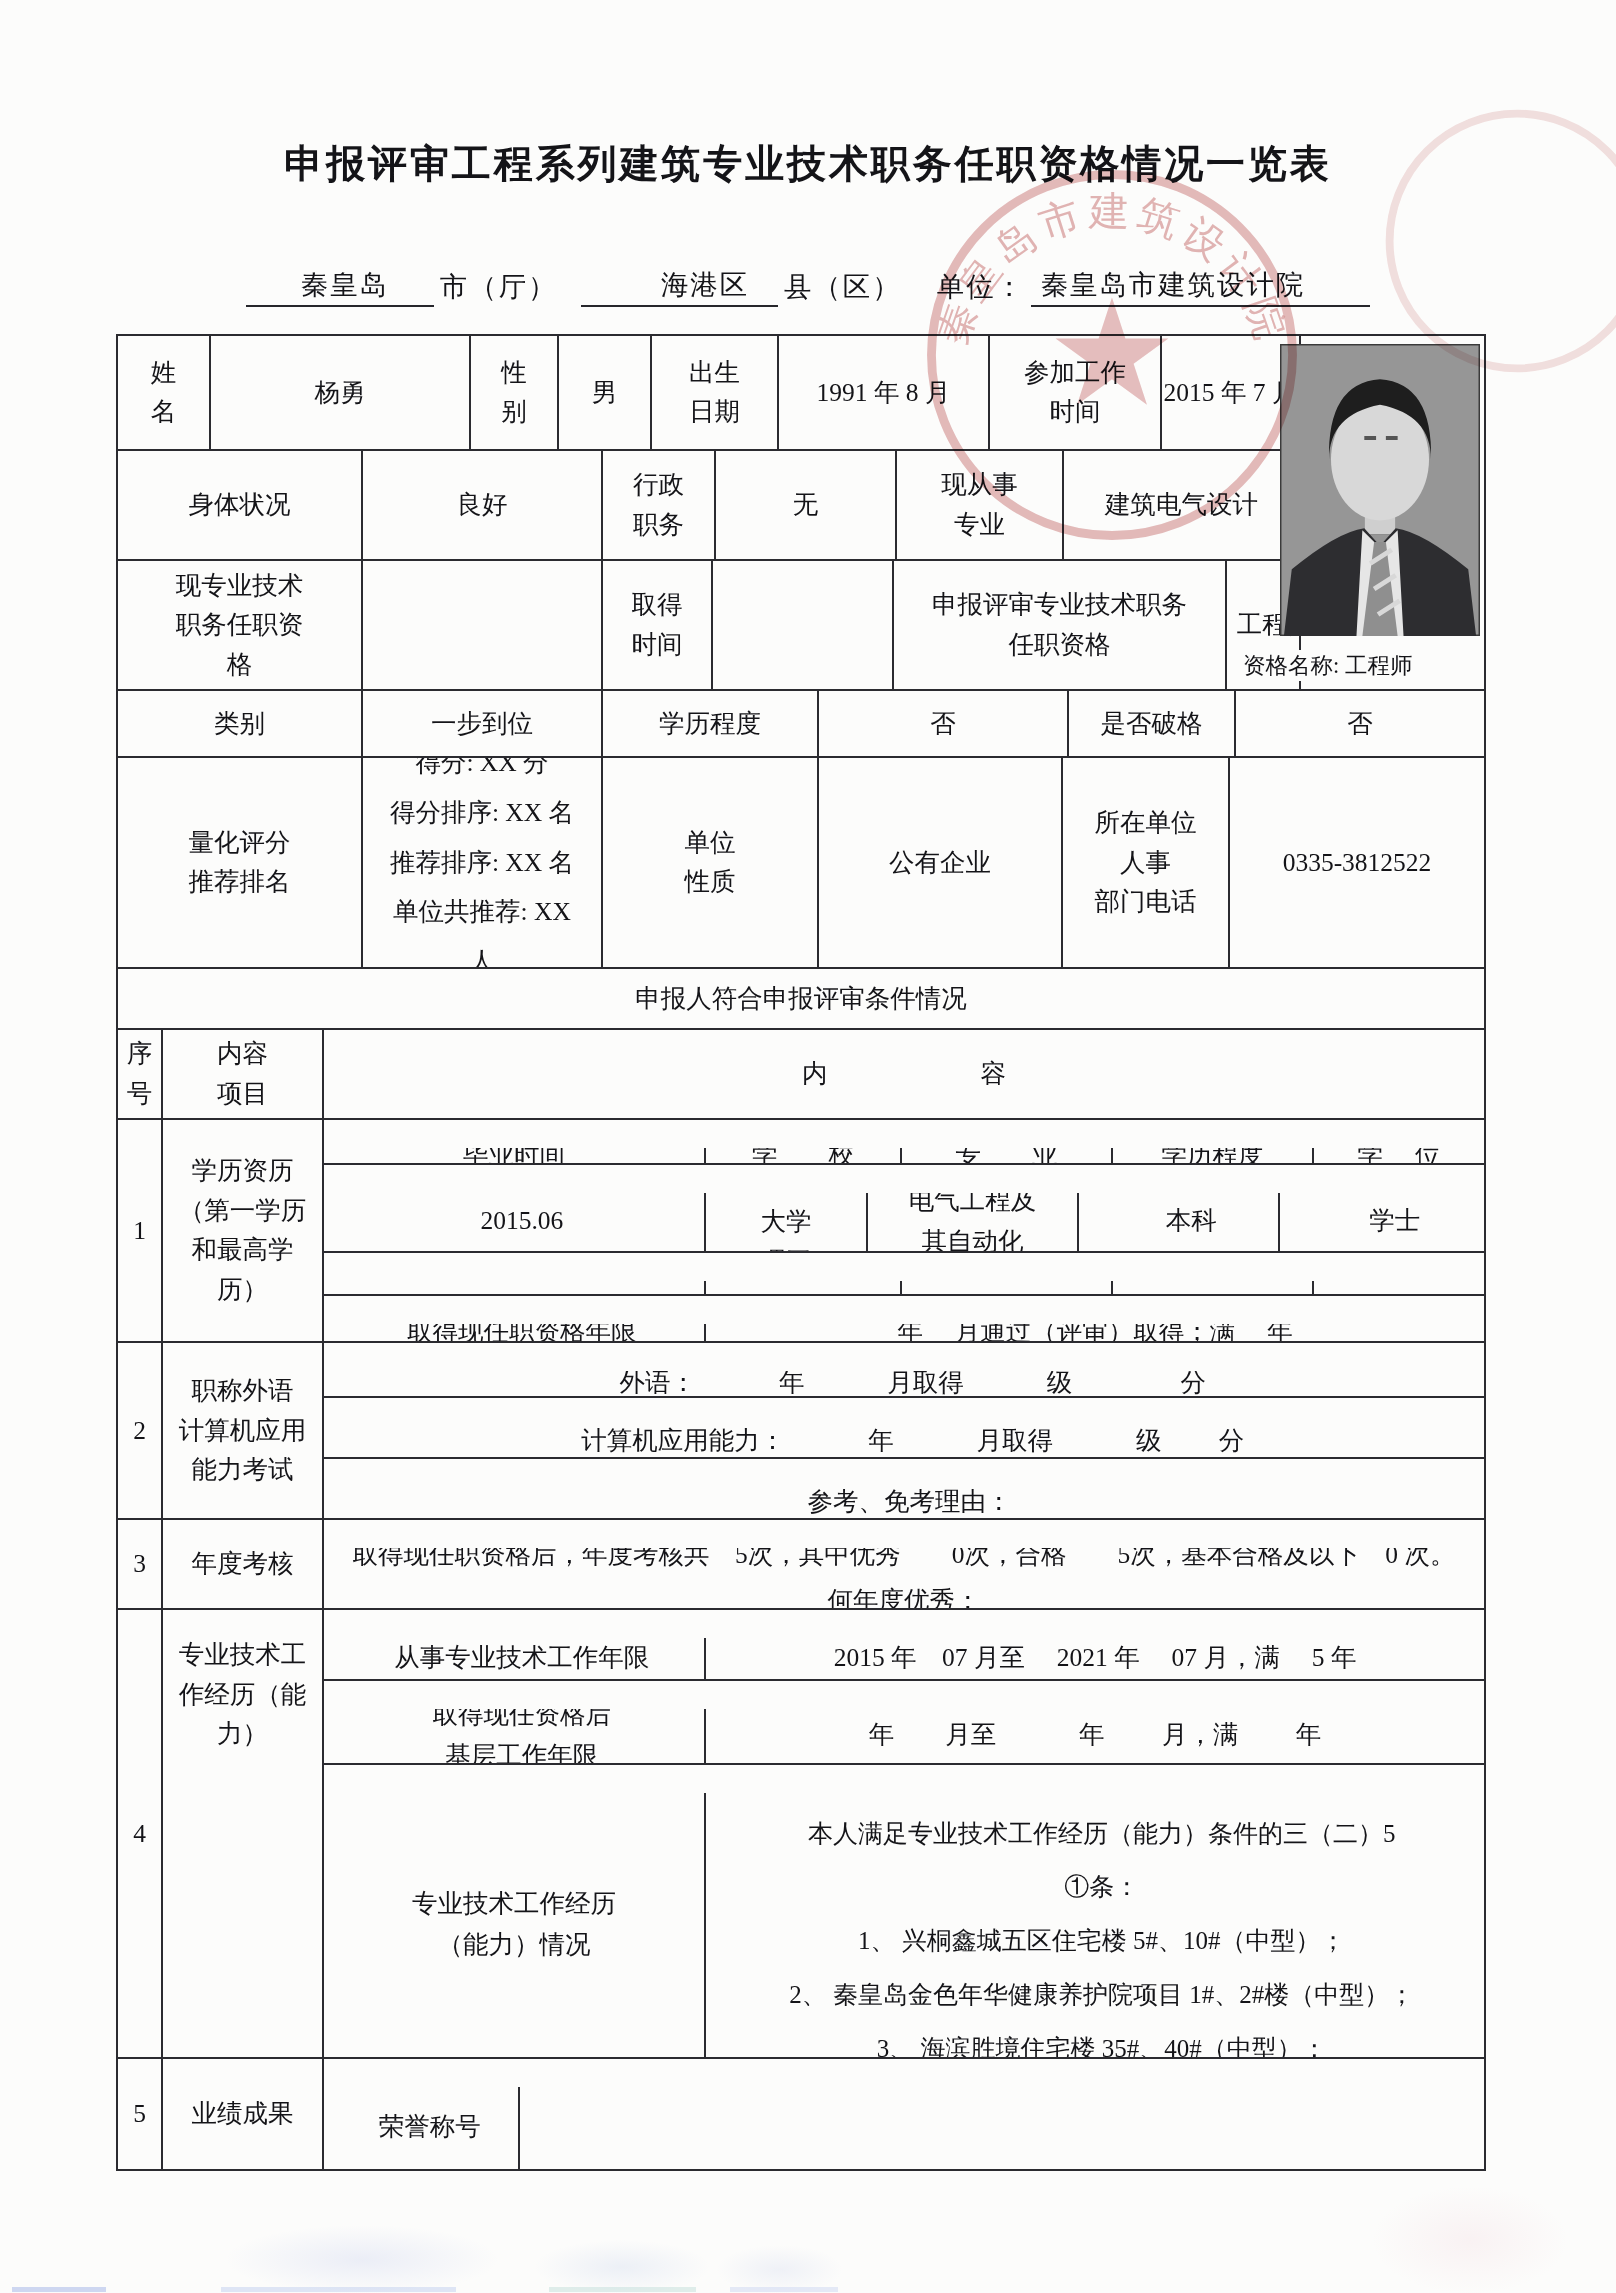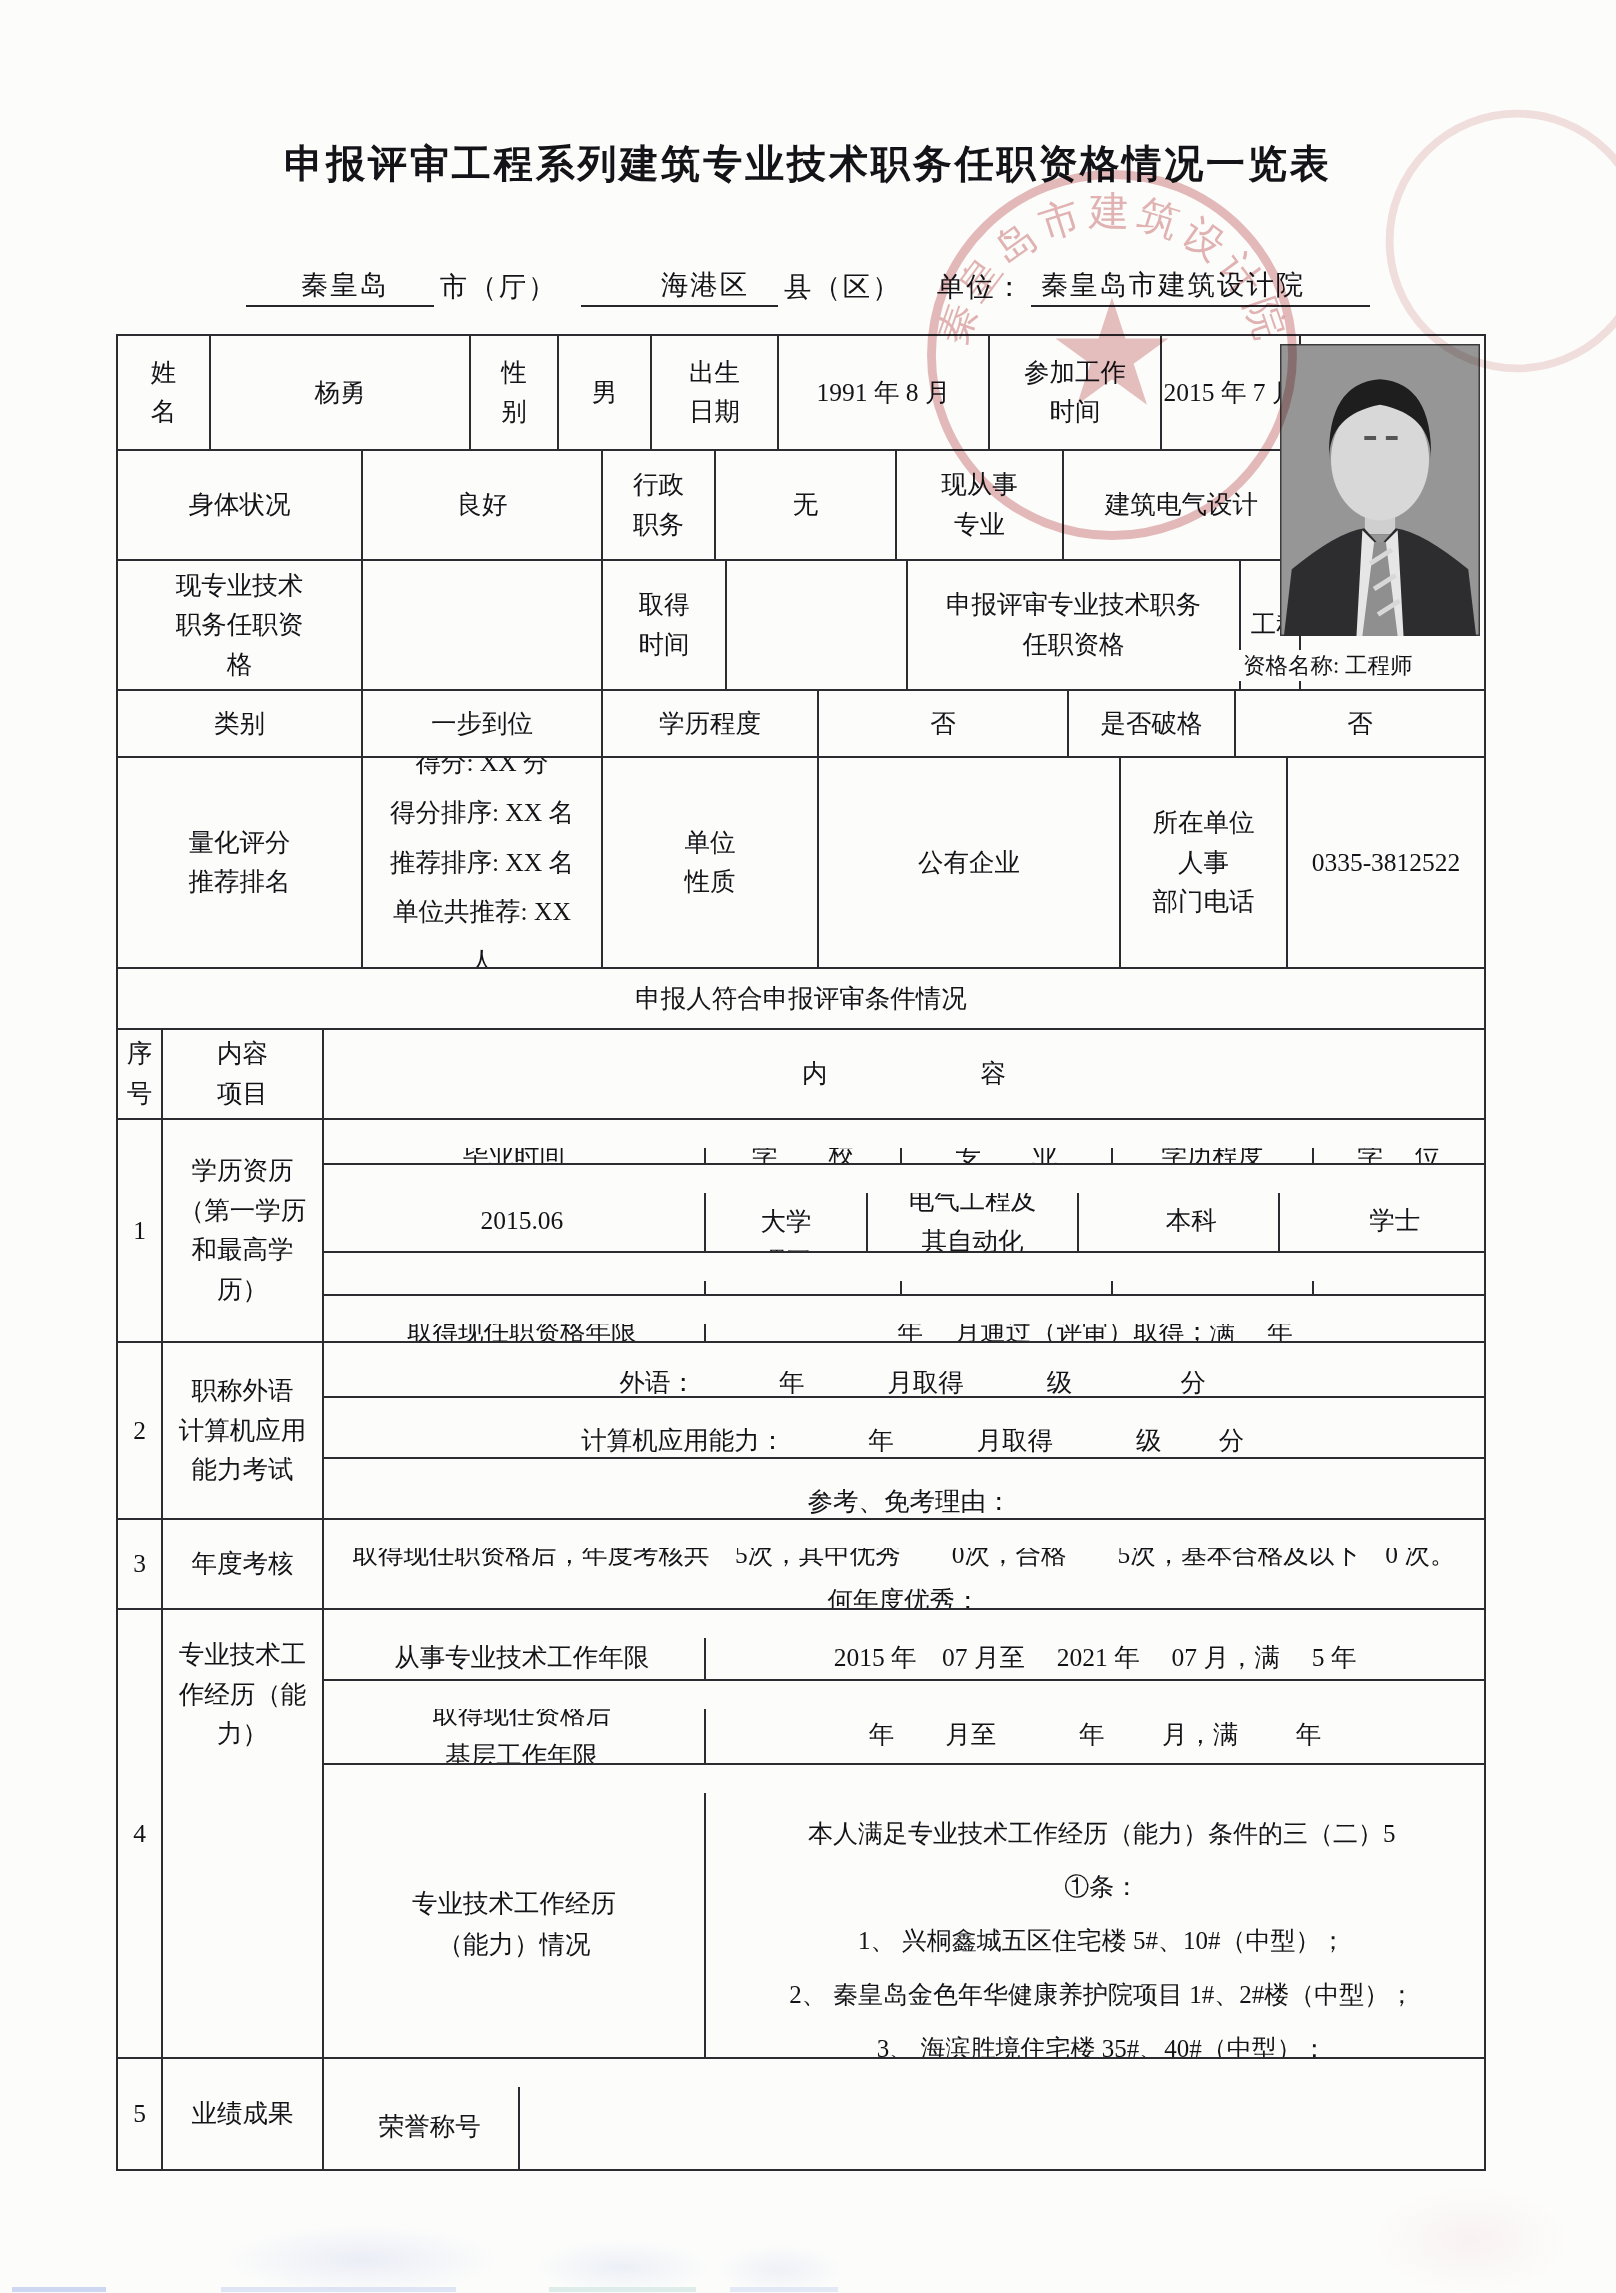--- a/index.html
+++ b/index.html
@@ -146,21 +146,21 @@
           <div class="c" style="width:181px">无</div>
           <div class="c pl" style="width:167px">现从事
 专业</div>
           <div class="c grow">建筑电气设计</div>
         </div>
         <div class="r" style="height:130px">
           <div class="c pl" style="width:245px">现专业技术
 职务任职资
 格</div>
           <div class="c" style="width:240px"></div>
-          <div class="c pl" style="width:124px">取得
+          <div class="c pl" style="width:110px">取得
 时间</div>
           <div class="c" style="width:181px"></div>
           <div class="c pl" style="width:333px">申报评审专业技术职务
 任职资格</div>
           <div class="c grow left" style="padding-left:9.8px;white-space:nowrap">工程师</div>
         </div>
       </div>
       <div class="photocol">
         <svg class="photo" viewBox="0 0 204 298" preserveAspectRatio="none">
           <rect x="0" y="0" width="204" height="298" fill="#969696"></rect>
@@ -191,21 +191,21 @@
     <div class="r" style="height:211px">
       <div class="c pl" style="width:245px">量化评分
 推荐排名</div>
       <div class="c pl rank-cell" style="width:240px">得分: XX 分
 得分排序: XX 名
 推荐排序: XX 名
 单位共推荐: XX
 人</div>
       <div class="c pl" style="width:216px">单位
 性质</div>
-      <div class="c" style="width:302px">公有企业</div>
+      <div class="c" style="width:244px">公有企业</div>
       <div class="c pl" style="width:167px">所在单位
 人事
 部门电话</div>
       <div class="c grow last">0335-3812522</div>
     </div>
 
     <div class="r" style="height:61px">
       <div class="c grow last">申报人符合申报评审条件情况</div>
     </div>
 

